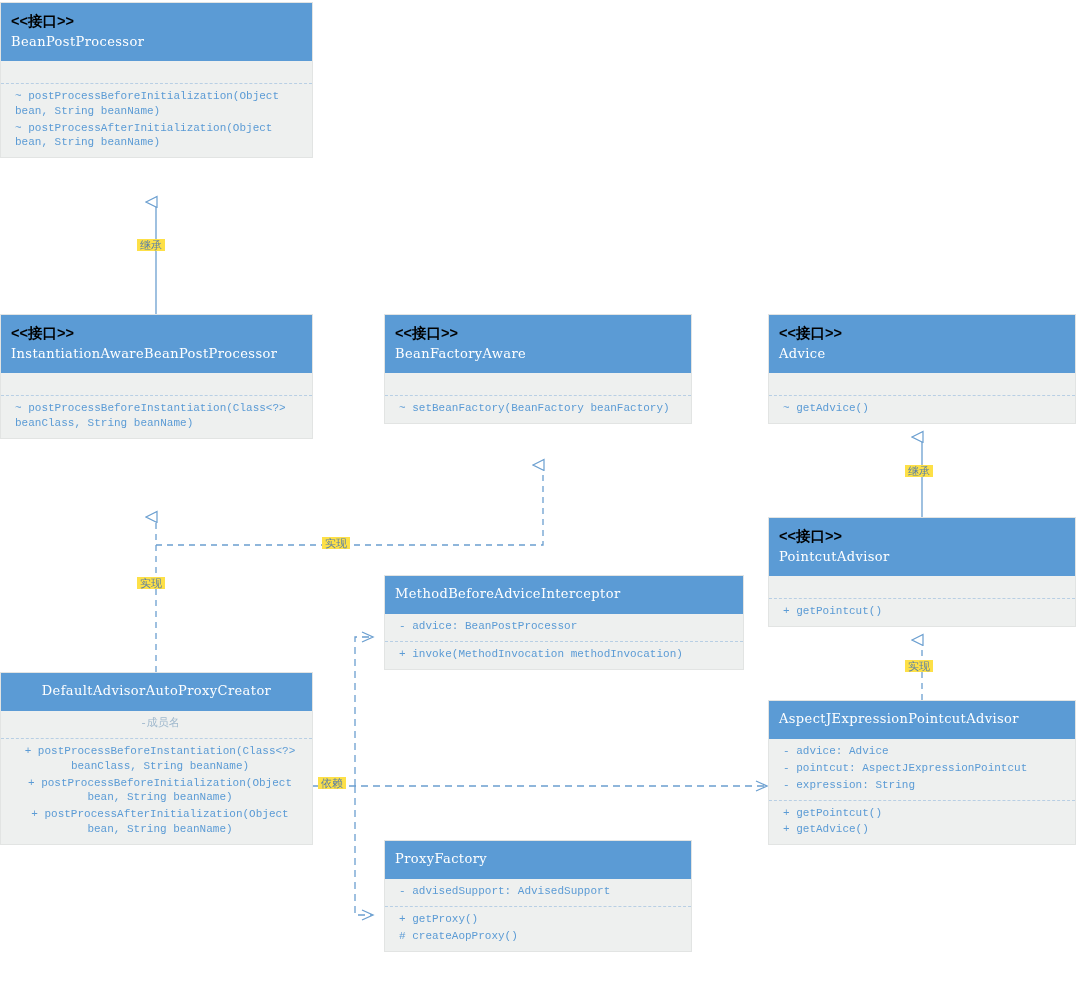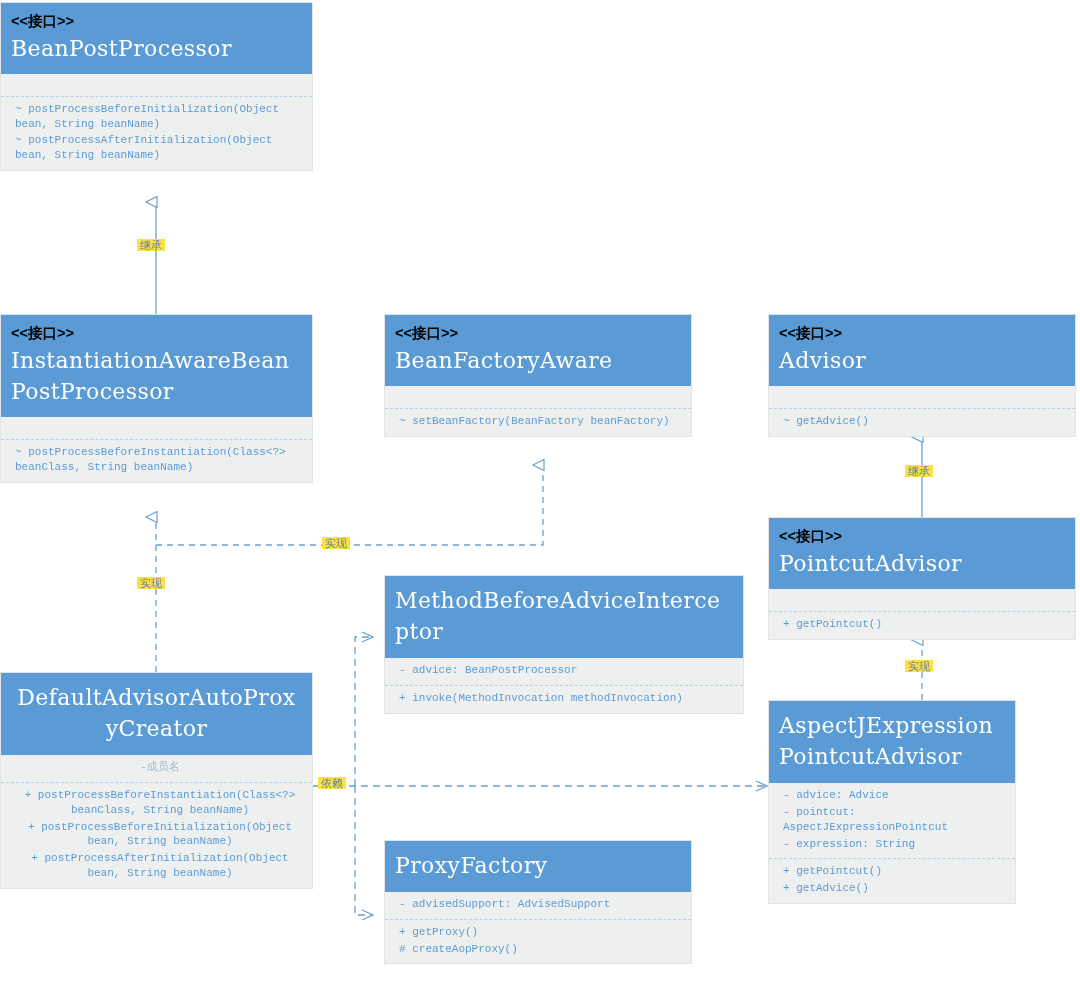--- a/index.html
+++ b/index.html
@@ -50,21 +50,21 @@
   .stereotype {
     font-family: "Liberation Sans", "DejaVu Sans", sans-serif;
     font-size: 14.5px;
     font-weight: 700;
     line-height: 1.5;
     letter-spacing: 0px;
     color: #000000;
   }
   .classname {
     font-family: "DejaVu Serif", "Liberation Serif", serif;
-    font-size: 22px;
+    font-size: 13px;
     line-height: 1.42;
     color: #ffffff;
     letter-spacing: 0.4px;
     word-break: break-all;
   }
   .uml-header.title-only .classname {
     padding: 1px 0 1px 0;
   }
 
   
@@ -191,40 +191,40 @@
     </div>
     <div class="compartment empty-attrs"></div>
     <div class="compartment sep-top">
       <div class="row">~ setBeanFactory(BeanFactory beanFactory)</div>
     </div>
   </div>
 
   <div class="uml-class" style="left:768px; top:314px; width:308px;">
     <div class="uml-header">
       <div class="stereotype">&lt;&lt;接口&gt;&gt;</div>
-      <div class="classname">Advisor</div>
+      <div class="classname">Advice</div>
     </div>
     <div class="compartment empty-attrs"></div>
     <div class="compartment sep-top">
       <div class="row">~ getAdvice()</div>
     </div>
   </div>
 
   <div class="uml-class" style="left:768px; top:517px; width:308px;">
     <div class="uml-header">
       <div class="stereotype">&lt;&lt;接口&gt;&gt;</div>
       <div class="classname">PointcutAdvisor</div>
     </div>
     <div class="compartment empty-attrs"></div>
     <div class="compartment sep-top">
       <div class="row">+ getPointcut()</div>
     </div>
   </div>
 
-  <div class="uml-class" style="left:768px; top:700px; width:248px;">
+  <div class="uml-class" style="left:768px; top:700px; width:308px;">
     <div class="uml-header title-only">
       <div class="classname">AspectJExpressionPointcutAdvisor</div>
     </div>
     <div class="compartment">
       <div class="row">- advice: Advice</div>
       <div class="row">- pointcut: AspectJExpressionPointcut</div>
       <div class="row">- expression: String</div>
     </div>
     <div class="compartment sep-top">
       <div class="row">+ getPointcut()</div>

